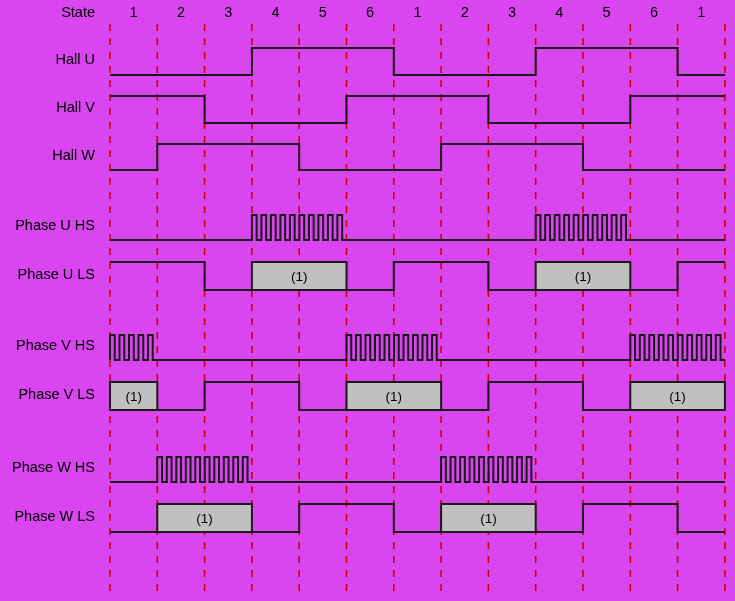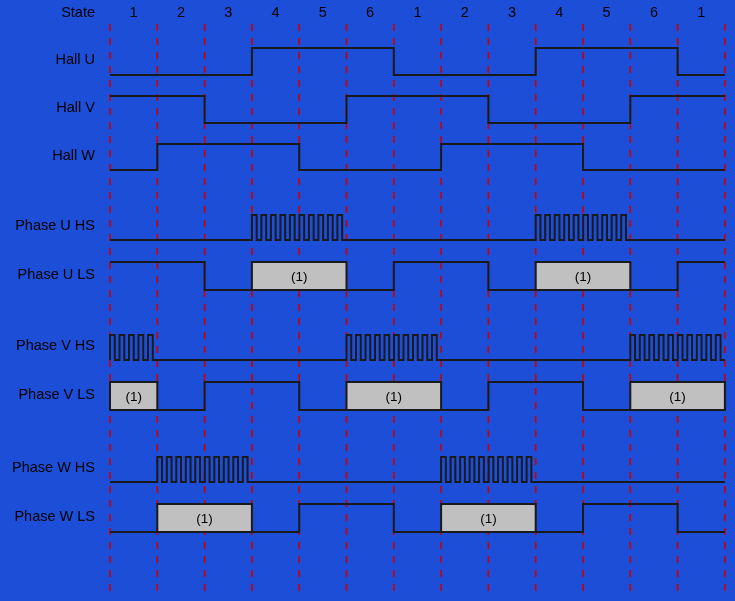--- a/index.html
+++ b/index.html
@@ -10,21 +10,21 @@
   body {
     width: 735px;
     height: 601px;
     font-family: "Liberation Sans", sans-serif;
     overflow: hidden;
   }
   #diagram-root {
     position: relative;
     width: 735px;
     height: 601px;
-    background: #1d4ed8;
+    background: #d946ef;
   }
   svg.timing {
     display: block;
     width: 735px;
     height: 601px;
   }
   text.row-label {
     font-family: "Liberation Sans", sans-serif;
     font-size: 14.5px;
     fill: #000000;

